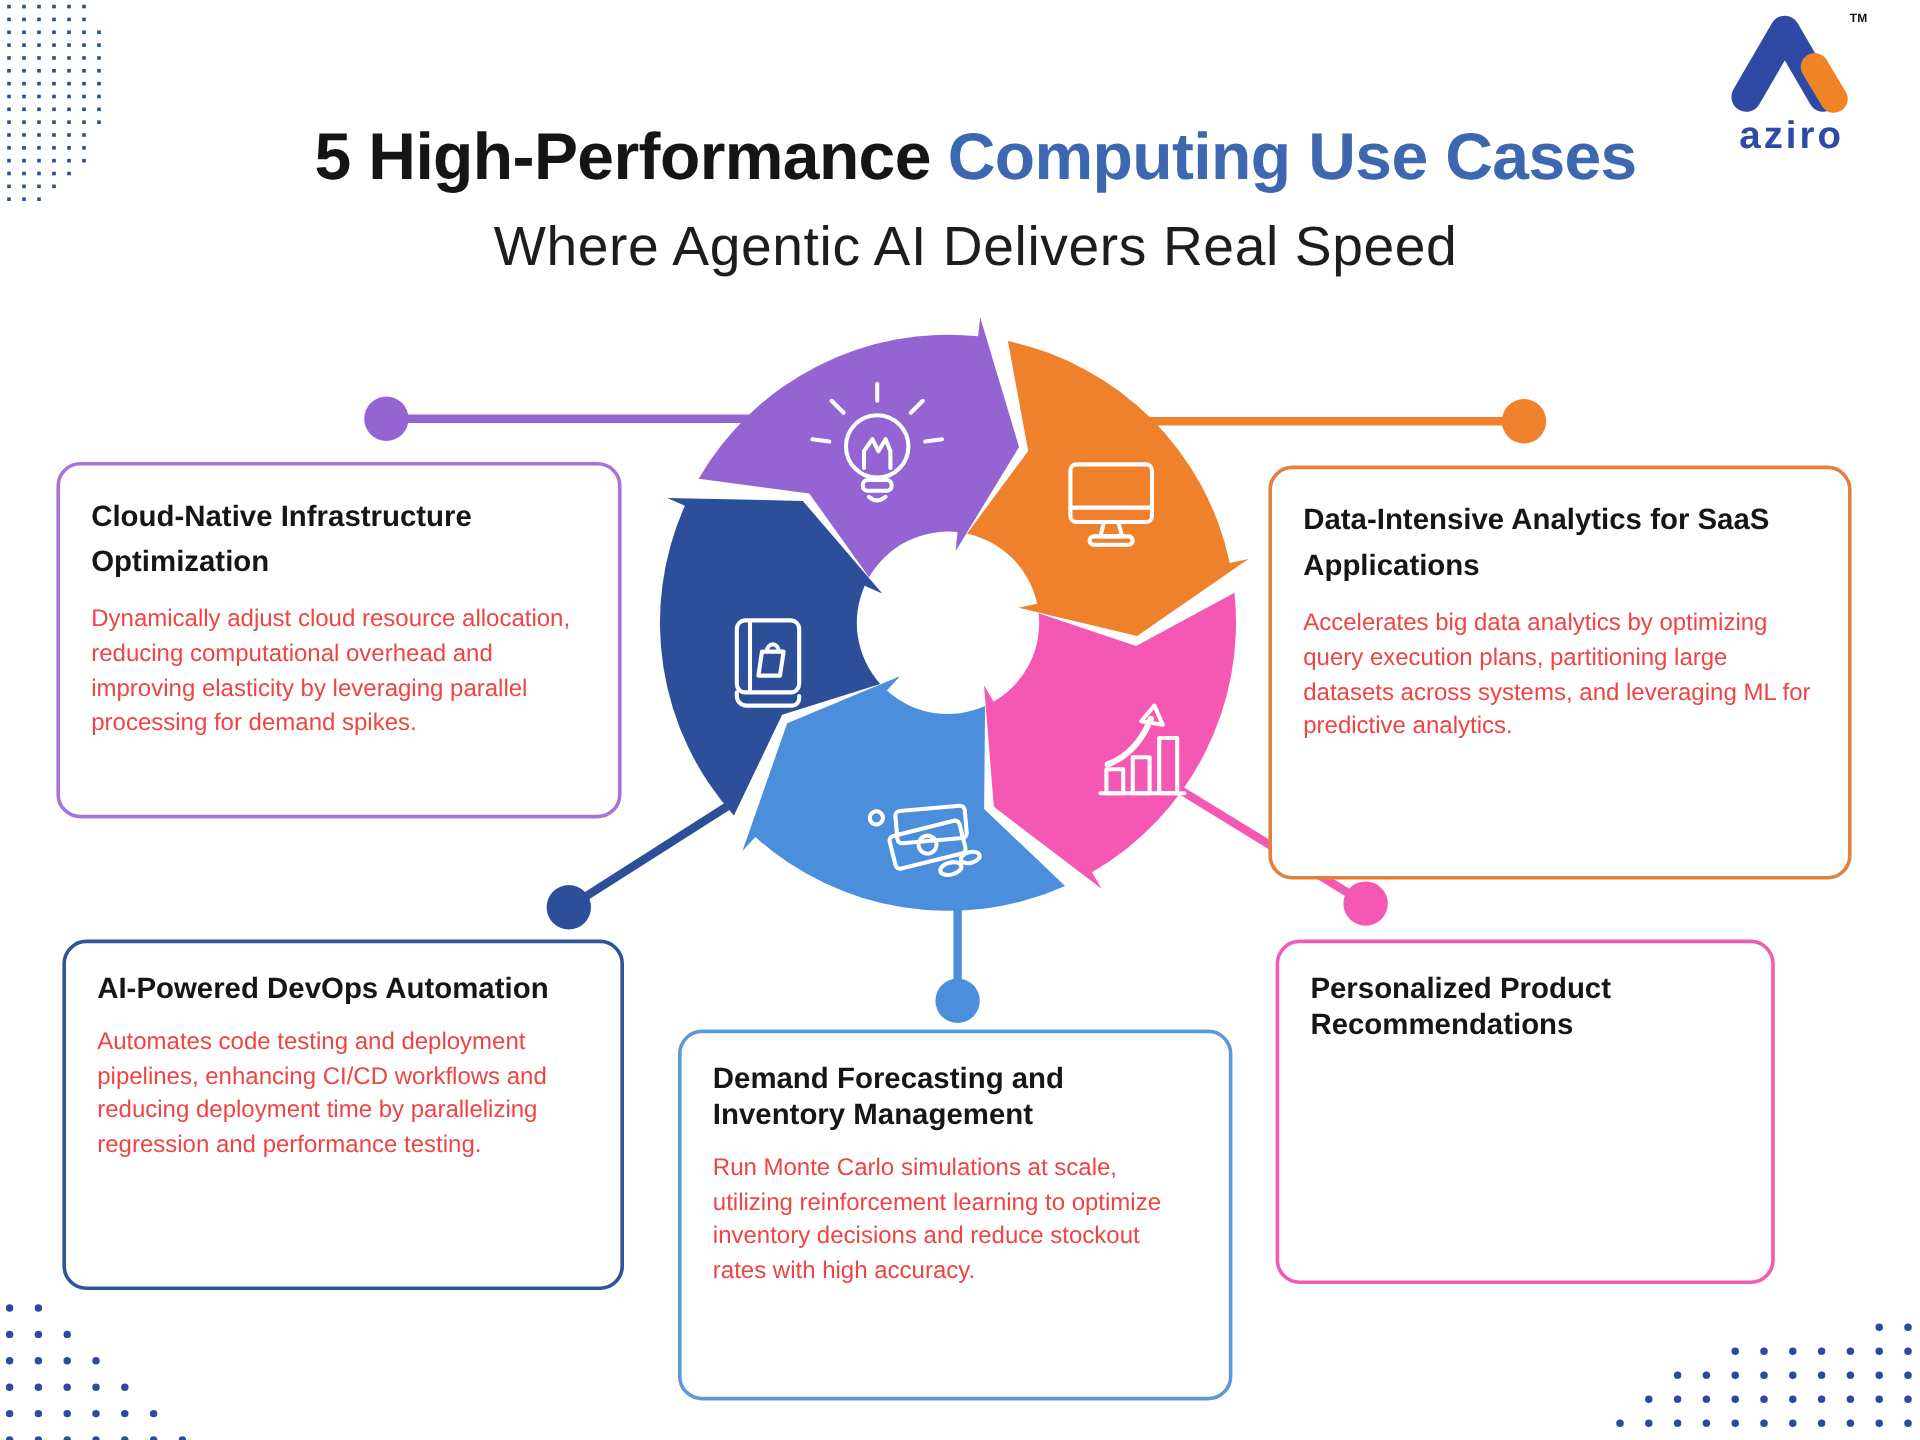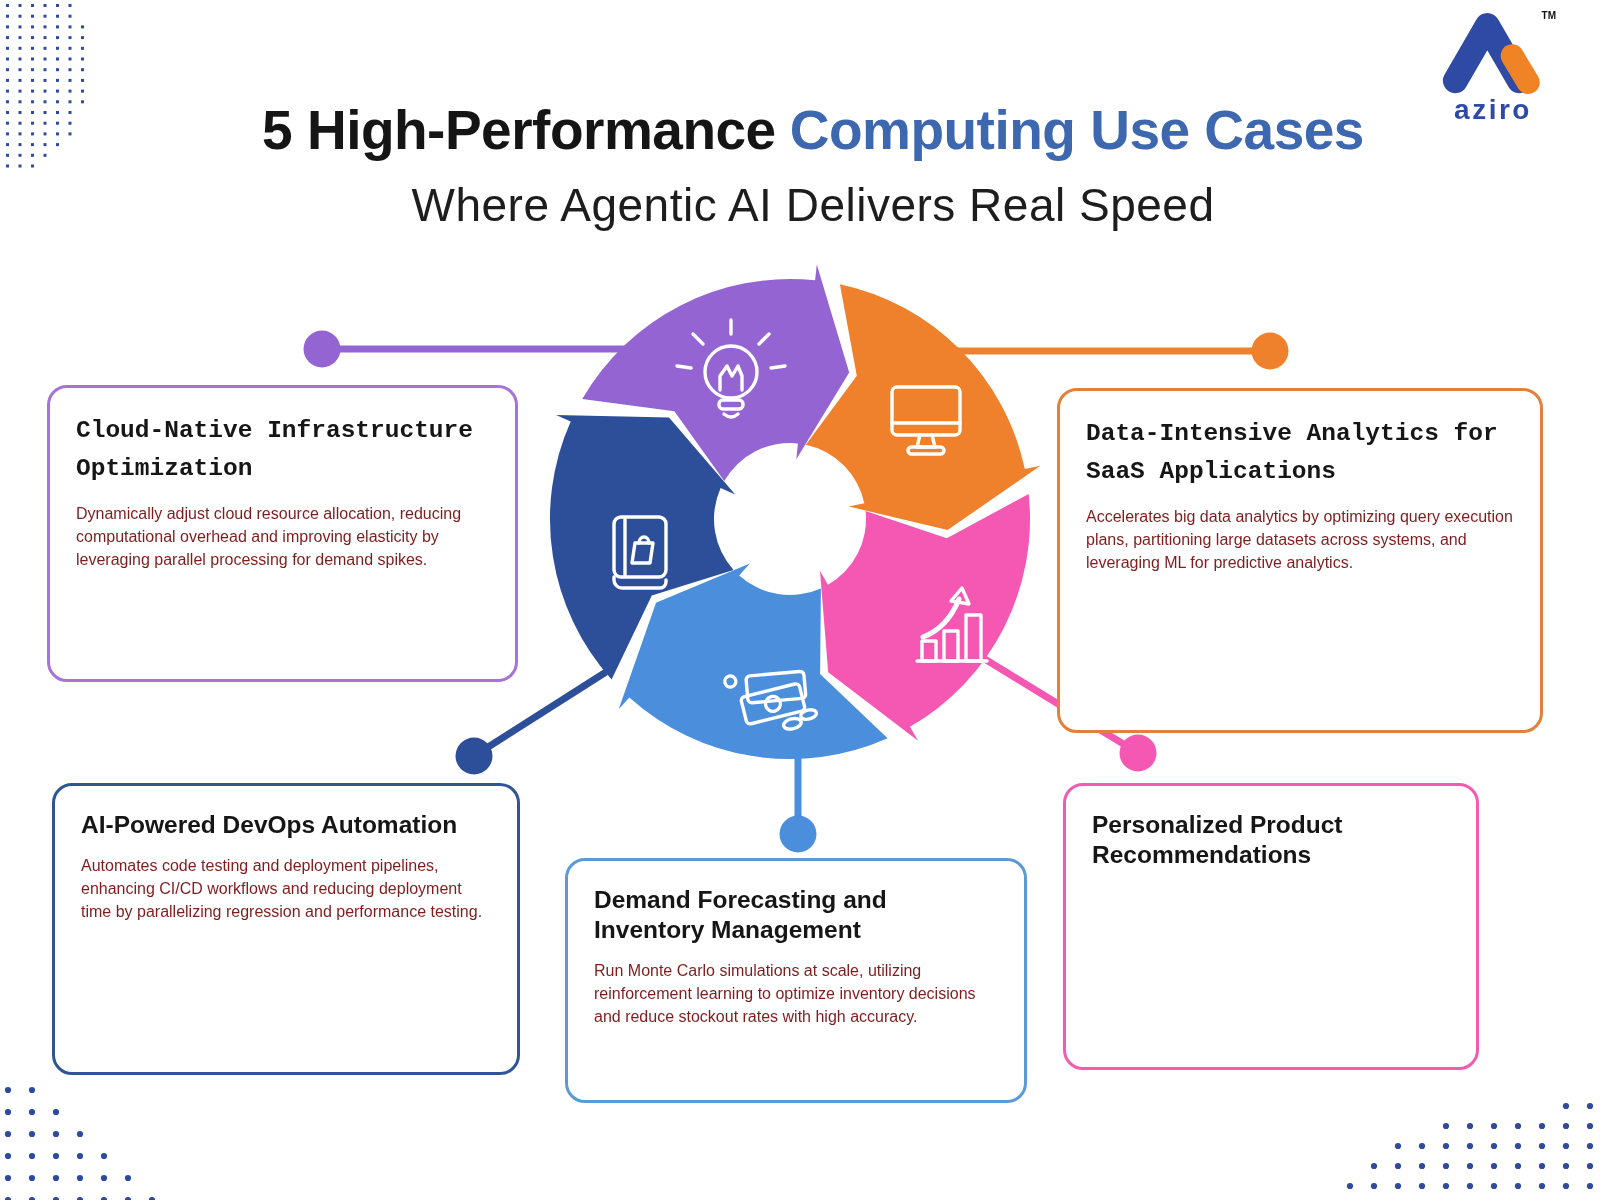--- a/index.html
+++ b/index.html
@@ -9,32 +9,32 @@
   }
   svg{display:block;}
   
   .title-wrap{position:absolute;top:98px;left:0;width:100%;text-align:center;z-index:3;padding-left:13px;}
   .title-wrap h1{margin:0;font-size:55px;font-weight:bold;letter-spacing:-0.5px;color:#151515;}
   .title-wrap h1 .t1{margin-right:14px;}
   .subtitle{margin-top:16px;font-size:46px;font-weight:400;color:#1d1d1d;letter-spacing:0.5px;}
   
   .logo{position:absolute;top:8px;right:48px;width:118px;text-align:center;z-index:3;}
   .logo .tm{position:absolute;top:2px;right:-4px;font-size:10px;font-weight:bold;color:#111;}
-  .logo .brand{font-size:28px;font-weight:800;letter-spacing:2.5px;margin-top:-6px;}
+  .logo .brand{font-size:32px;font-weight:800;letter-spacing:2.5px;margin-top:-6px;}
   
   .card{position:absolute;box-sizing:border-box;border:3.5px solid #999;border-radius:20px;
         background:#fff;padding:24px 26px 20px 26px;z-index:3;}
   .card-title{margin:0;font-size:24.5px;font-weight:bold;color:#161616;}
-  .card--top .card-title{line-height:1.55;font-family:Liberation Mono, monospace;}
+  .card--top .card-title{line-height:1.55;}
   .card--bottom .card-title{line-height:1.22;}
-  .card-body{margin:14px 0 0 0;font-size:16px;line-height:1.44;color:#7f1d1d;}
+  .card-body{margin:14px 0 0 0;font-size:20px;line-height:1.44;color:#ef4444;}
   .card--tl{left:47px;top:385px;width:471px;height:297px;}
   .card--tr{left:1057px;top:388px;width:486px;height:345px;}
   .card--bl{left:52px;top:783px;width:468px;height:292px;}
-  .card--bc{left:565px;top:858px;width:462px;height:245px;}
+  .card--bc{left:565px;top:858px;width:462px;height:309px;}
   .card--br{left:1063px;top:783px;width:416px;height:287px;}
   
   .bg-layer{position:absolute;left:0;top:0;z-index:1;}
   .wheel{position:absolute;left:520px;top:249px;z-index:2;}
   .wicon{stroke:#ffffff;stroke-width:3.4;fill:none;stroke-linecap:round;stroke-linejoin:round;}
 </style>
 </head>
 <body>
 
 <div class="stage">

